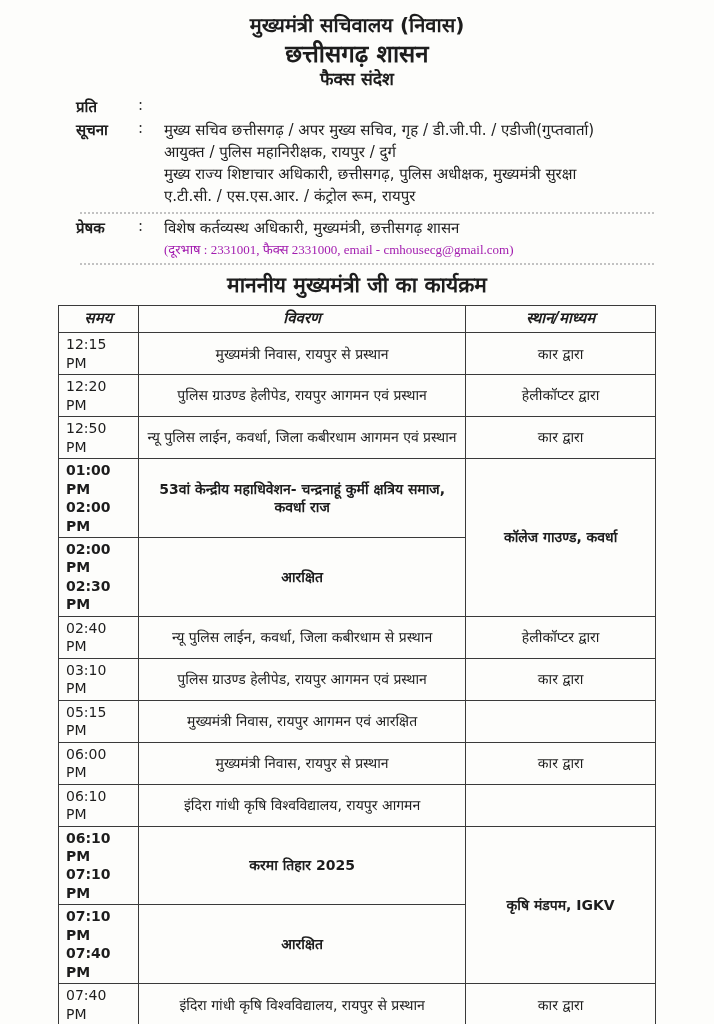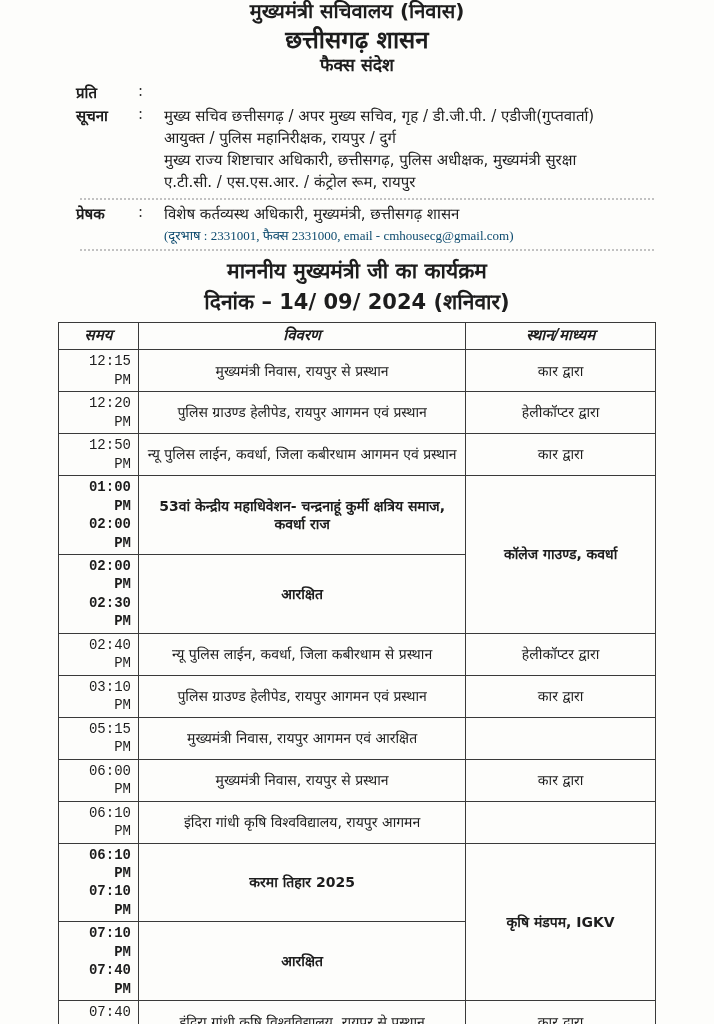--- a/index.html
+++ b/index.html
@@ -1,45 +1,45 @@
 <!DOCTYPE html>
 <html><head>
 <meta charset="utf-8">
 <style>
   * { margin:0; padding:0; box-sizing:border-box; }
   html,body { background:#e8e8e8; }
   .page {
     width:714px; height:1024px; margin:0 auto; background:#fdfdfb;
     font-family:"DejaVu Sans", sans-serif; color:#1d1d1d;
-    position:relative; overflow:hidden;
+    padding-top:14px; position:relative; overflow:hidden;
   }
   
   .hdr { text-align:center; line-height:1.18; }
   .hdr-l1 { font-size:20px; font-weight:bold; }
   .hdr-l2 { font-size:24px; font-weight:bold; margin-top:2px; }
   .hdr-l3 { font-size:17.5px; font-weight:bold; margin-top:1px; }
   
   .meta { margin:6px 56px 0 76px; font-size:15px; }
   .mrow { display:flex; align-items:flex-start; margin-top:3px; }
   .mlabel { width:62px; flex:none; font-weight:bold; }
   .mcolon { width:26px; flex:none; text-align:left; color:#333; }
   .mvalue { flex:1; white-space:pre-line; line-height:1.48; }
-  .contact { margin-left:88px; font-size:13px; color:#0c4a6e; margin-top:1px;
+  .contact { margin-left:88px; font-size:13px; color:#a21caf; margin-top:1px;
              font-family:"Liberation Serif","DejaVu Sans",serif; }
   .sep { border:none; border-top:2px dotted #c2c2c2; margin:5px 4px 3px 4px; }
   
   .ptitle { text-align:center; font-size:21px; font-weight:bold; margin-top:5px; }
   .pdate  { text-align:center; font-size:21px; font-weight:bold; margin-top:3px; }
   
   table.sched { border-collapse:collapse; margin:7px auto 0 auto; width:598px;
                 font-size:14px; }
   table.sched th, table.sched td { border:1.6px solid #3a3a3a; padding:2px 7px;
                 vertical-align:middle; line-height:1.32; }
   table.sched th { font-size:15px; font-weight:bold; padding:3px 6px;font-style:italic; }
-  td.c-time { width:80px; text-align:right; white-space:pre-line;font-family:Liberation Mono, monospace; }
+  td.c-time { width:80px; text-align:left; white-space:pre-line; }
   td.c-det  { width:328px; text-align:center; }
   td.c-pl   { width:190px; text-align:center; }
   tr.row-bold td { font-weight:bold; }
   td.pl-bold { font-weight:bold; }
 </style>
 </head>
 <body>
 
 <div class="page">
 
@@ -66,21 +66,20 @@
     <div class="mrow">
       <span class="mlabel">प्रेषक</span>
       <span class="mcolon">:</span>
       <span class="mvalue">विशेष कर्तव्यस्थ अधिकारी, मुख्यमंत्री, छत्तीसगढ़ शासन</span>
     </div>
     <div class="contact">(दूरभाष : 2331001, फैक्स 2331000, email - cmhousecg@gmail.com)</div>
     <hr class="sep">
   </div>
 
   <div class="ptitle">माननीय मुख्यमंत्री जी का कार्यक्रम</div>
-  <div class="pdate">दिनांक – 14/ 09/ 2024 (शनिवार)</div>
 
   <table class="sched">
     <thead>
       <tr>
         <th>समय</th>
         <th>विवरण</th>
         <th>स्थान/माध्यम</th>
       </tr>
     </thead>
     <tbody>

